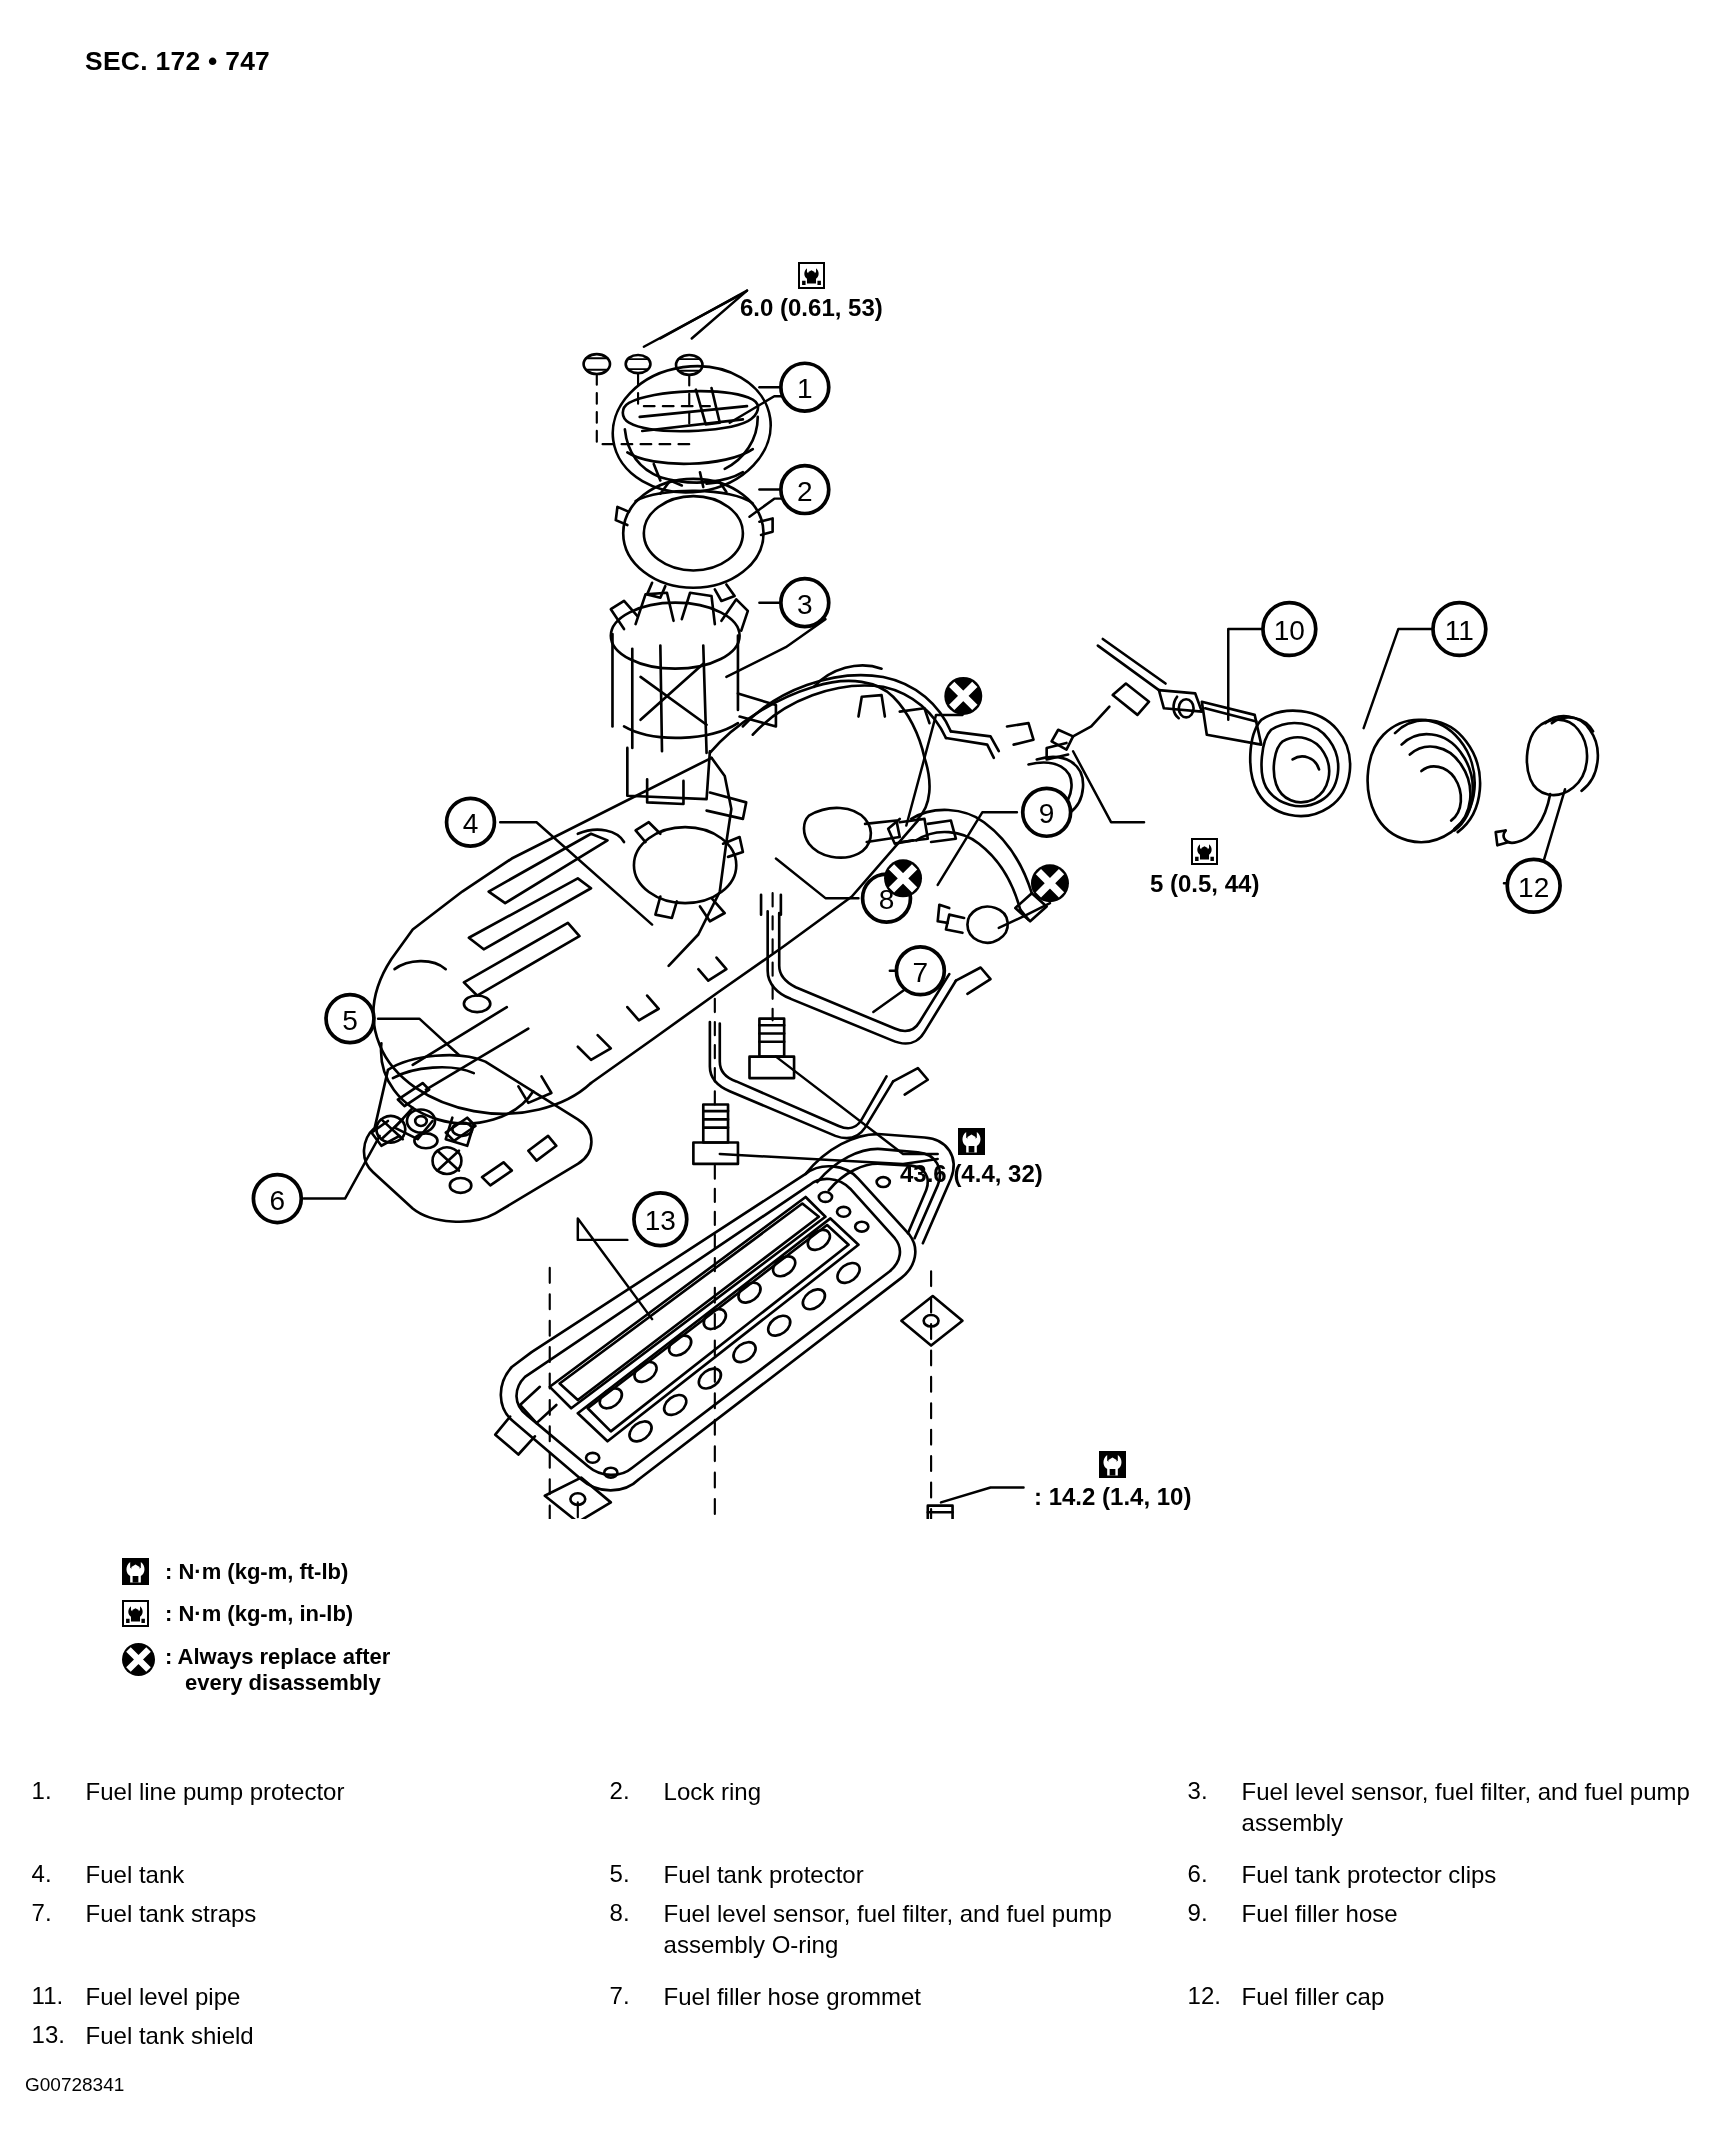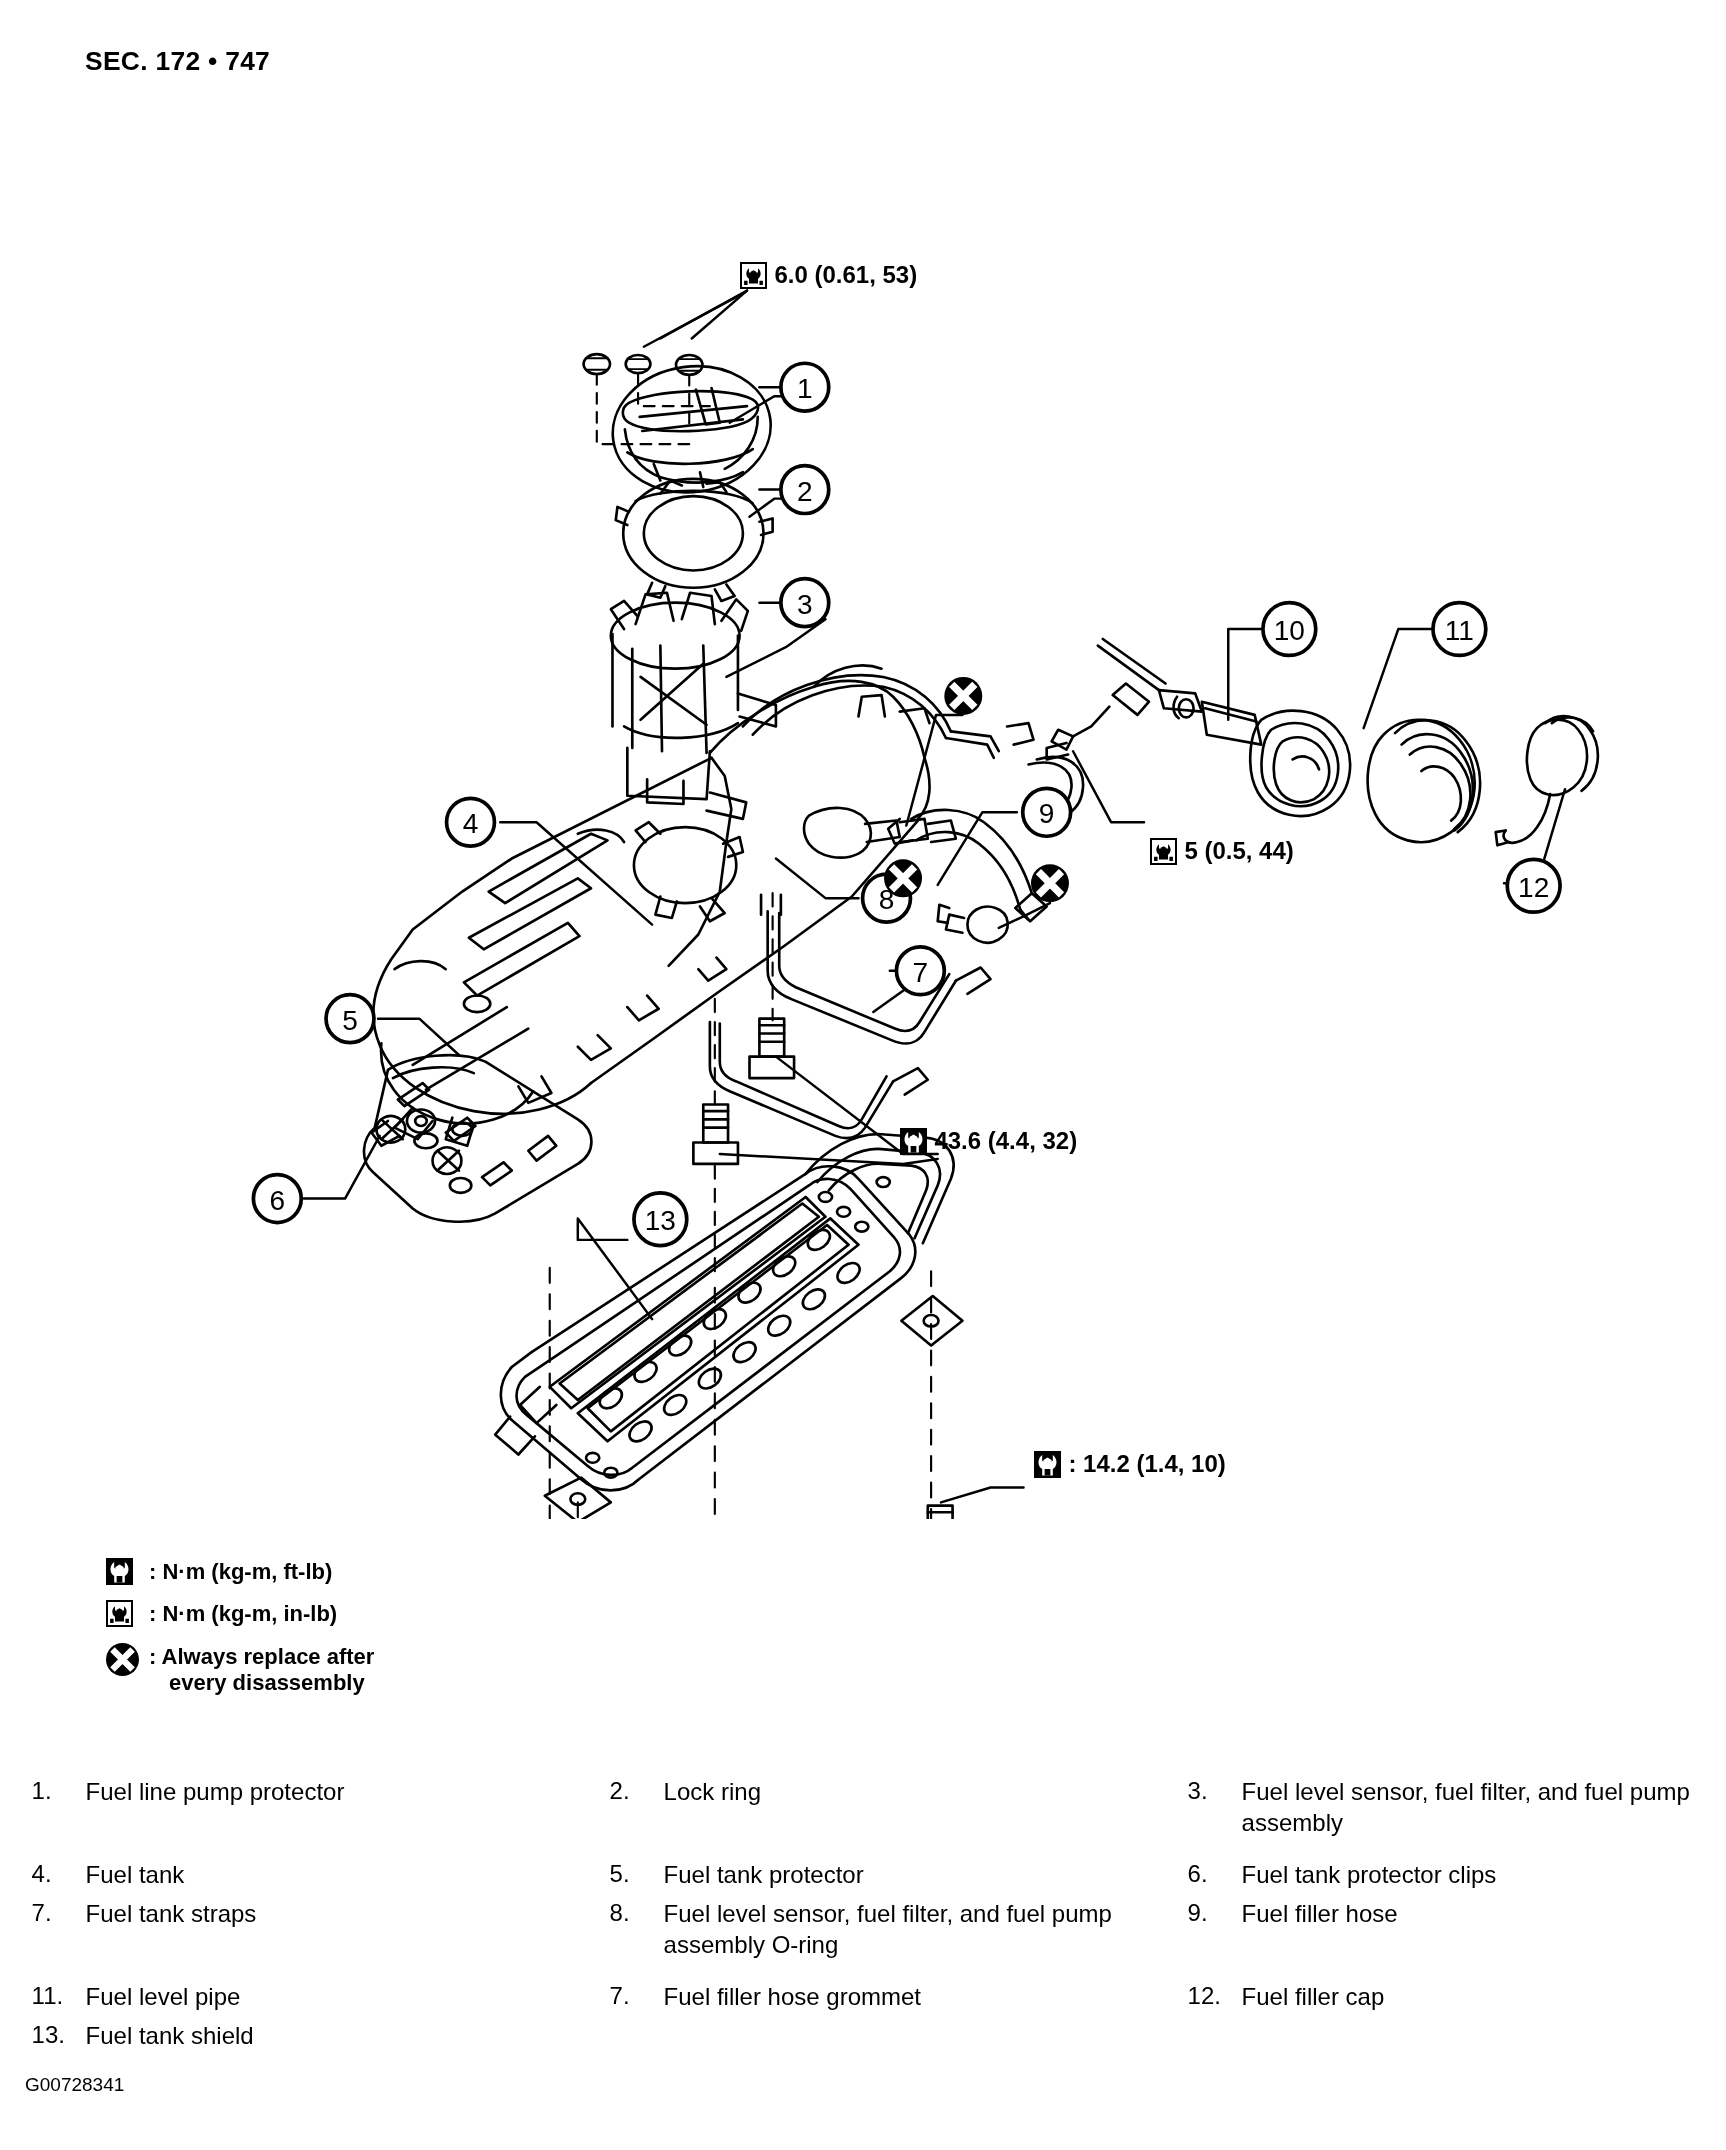--- a/index.html
+++ b/index.html
@@ -44,20 +44,21 @@
 
   
   .torque-label {
     position: absolute;
     display: flex;
     align-items: center;
     gap: 7.4px;
     font-size: 24px;
     font-weight: bold;
     white-space: nowrap;
+    flex-direction: column;
   }
   .torque-label .torque-text { line-height: 1; padding-bottom: 1.7px; }
 
   
   .icon-wrench-ftlb {
     width: 27px; height: 27px;
     background: #000;
     position: relative;
     flex: 0 0 auto;
   }
@@ -70,21 +71,21 @@
     flex: 0 0 auto;
     box-sizing: border-box;
   }
   .icon-wrench-ftlb svg, .icon-wrench-inlb svg {
     position: absolute; left: 0; top: 0; width: 100%; height: 100%;
   }
 
   
   #legend {
     position: absolute;
-    left: 106px;
+    left: 122px;
     top: 1556px;
     width: 578px;
   }
   .legend-row {
     display: flex;
     align-items: flex-start;
     margin-bottom: 13.2px;
   }
   .legend-icon-cell {
     width: 43px;

